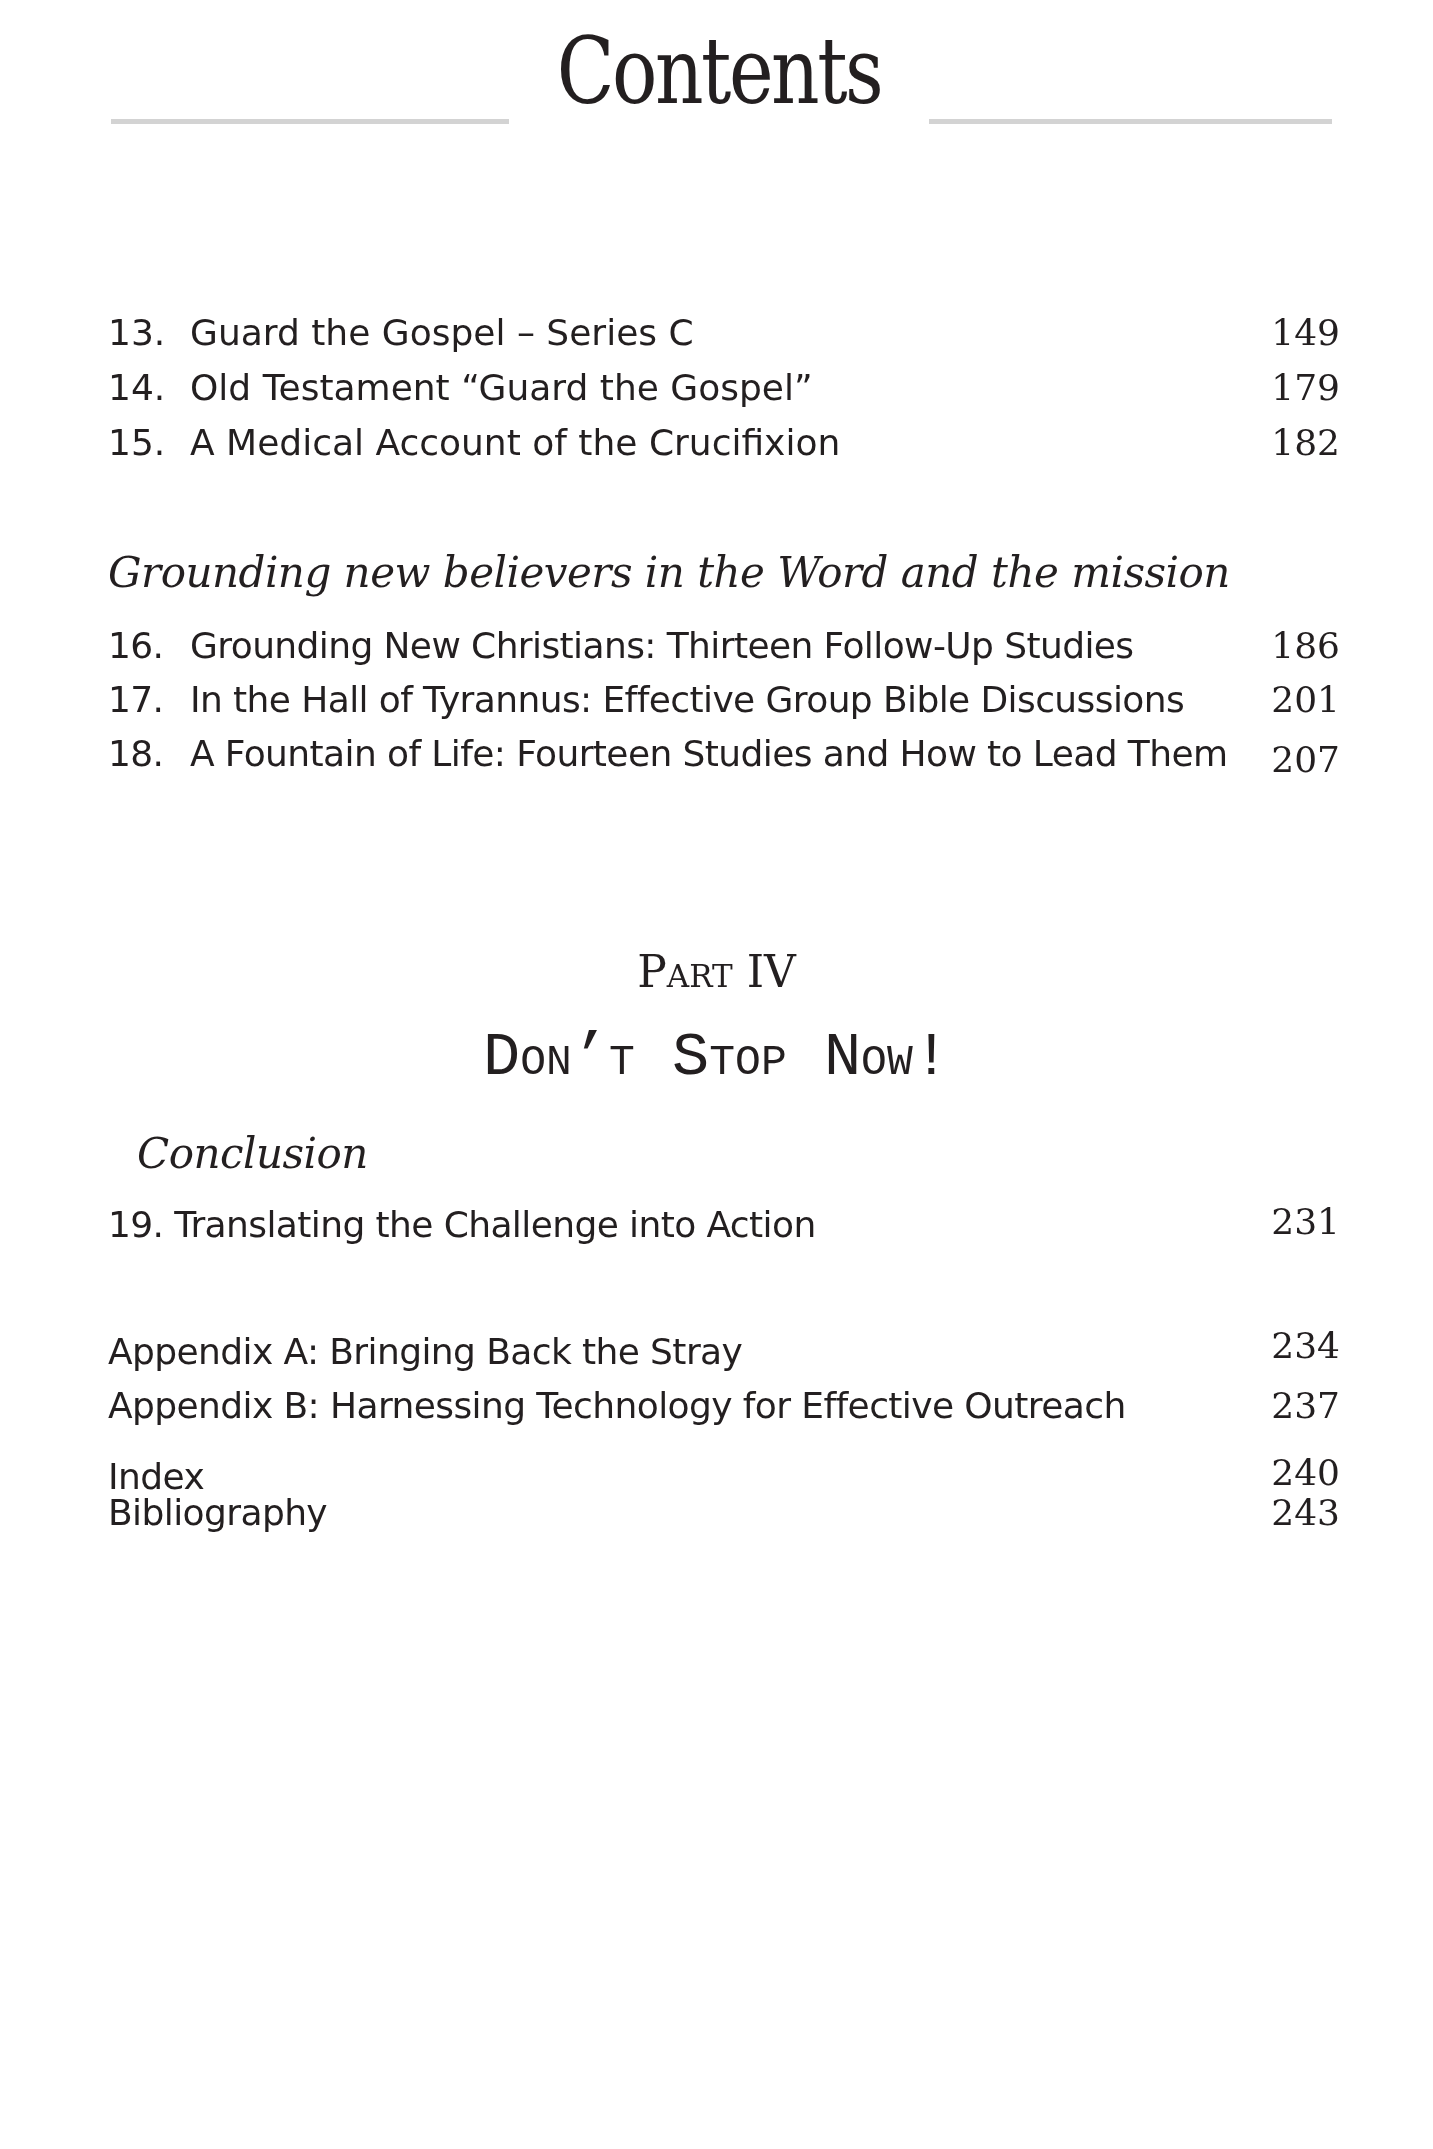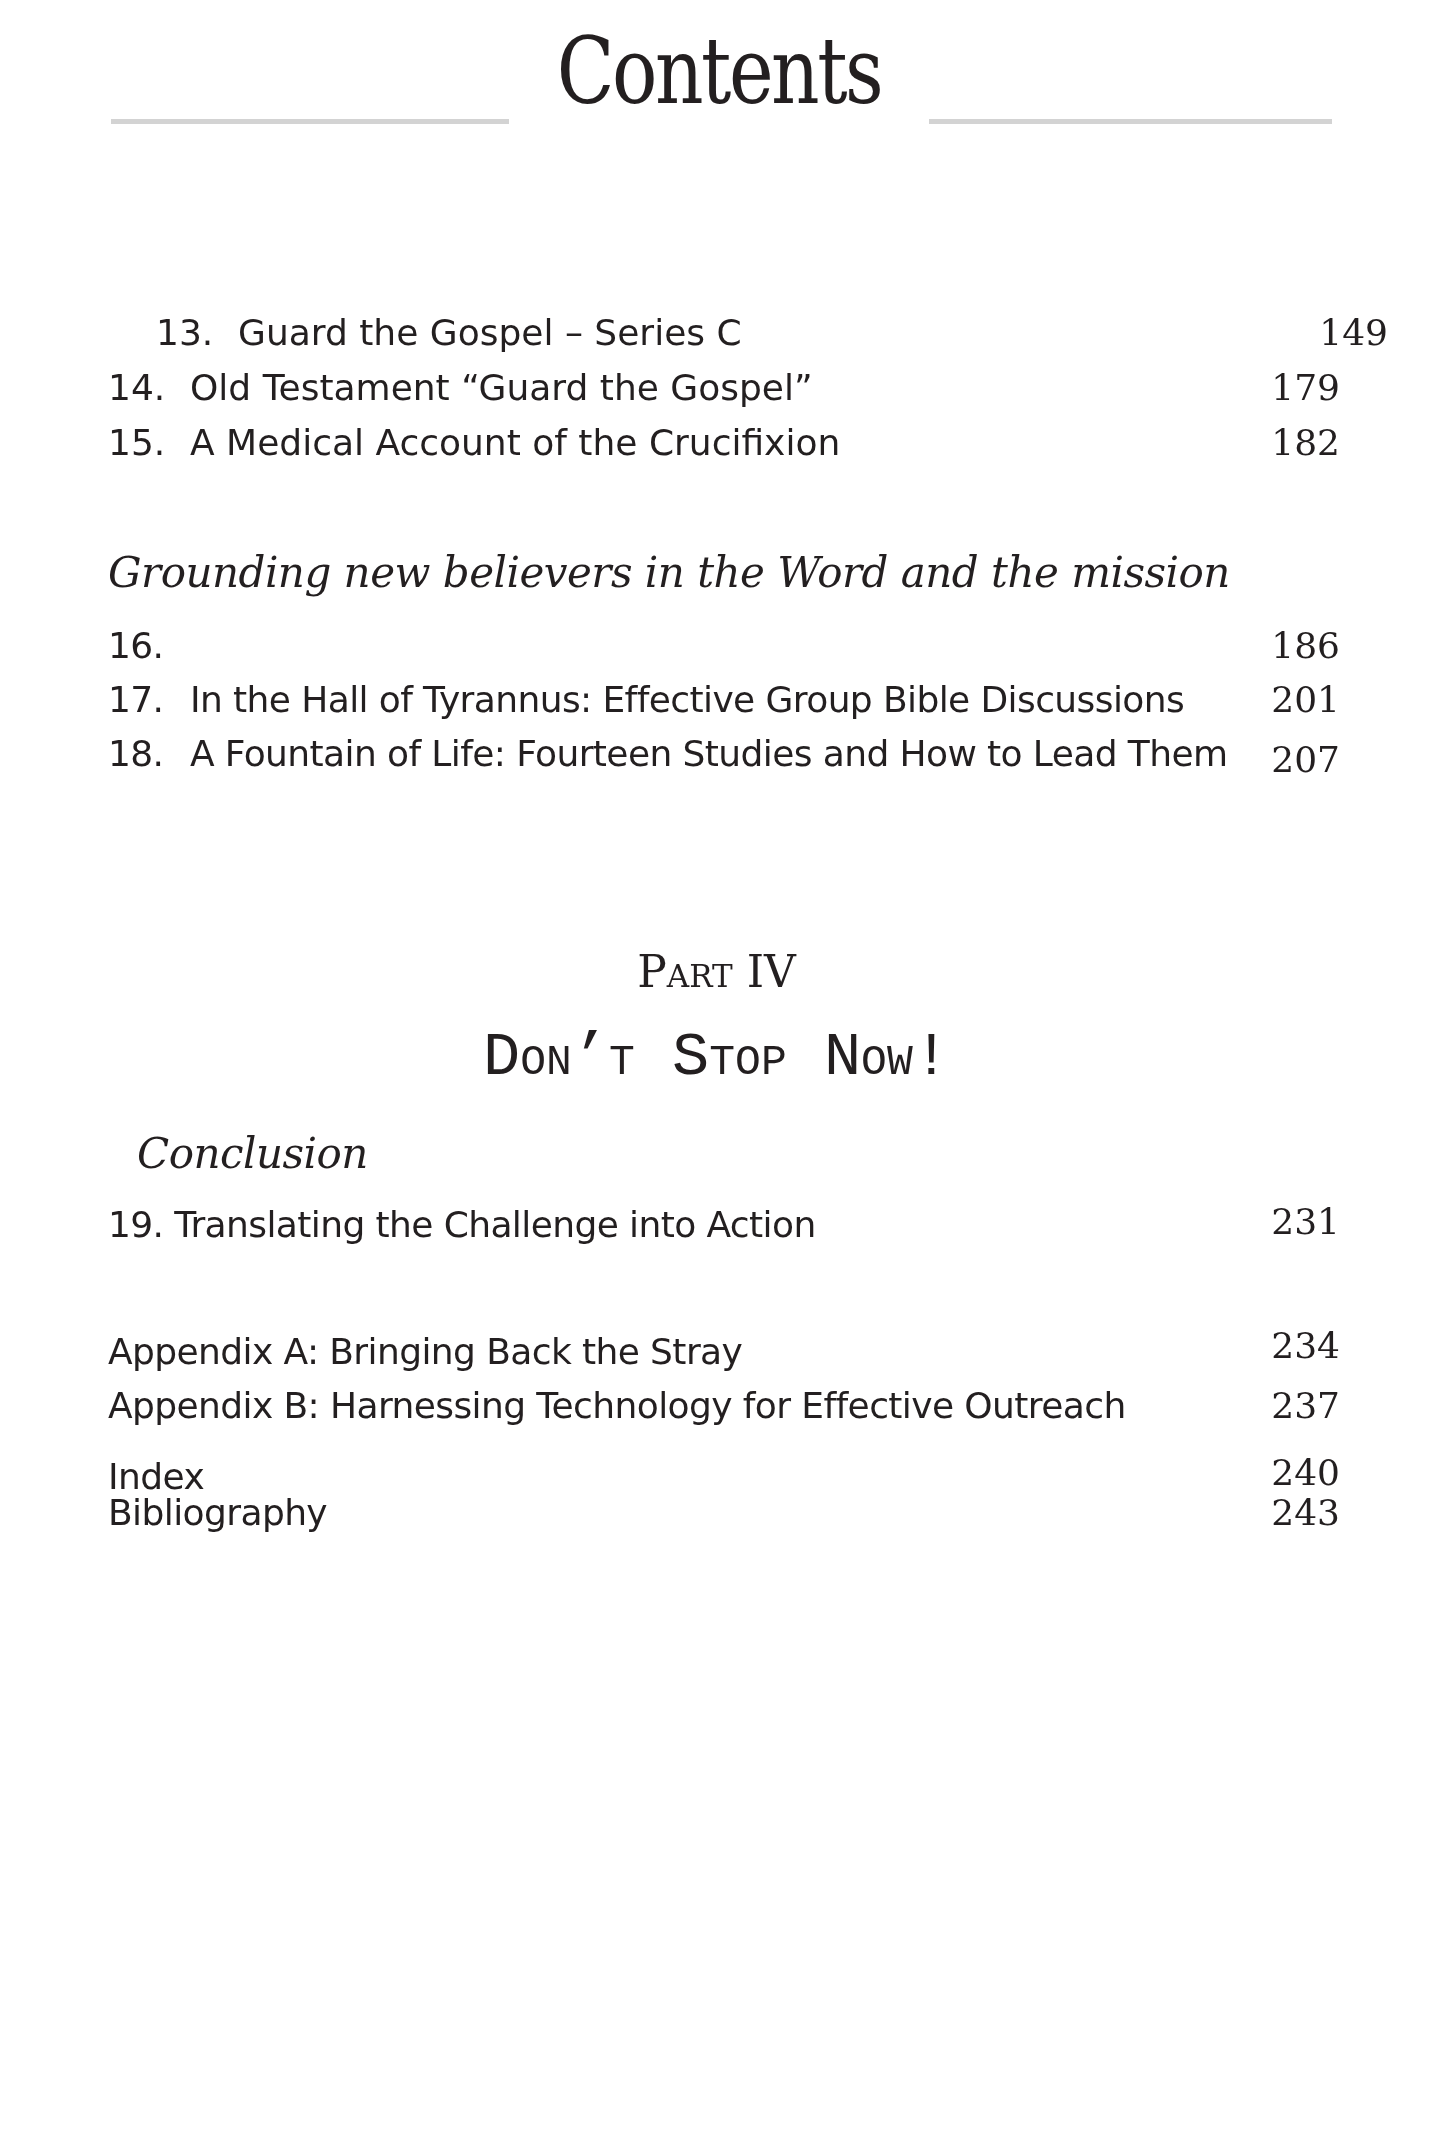--- a/index.html
+++ b/index.html
@@ -106,40 +106,41 @@
 <body>
 
 <div class="page">
 
   <div class="title-row">
     <div class="title-rule left"></div>
     <div class="title">Contents</div>
     <div class="title-rule right"></div>
   </div>
 
-  <div class="entry" style="top:308px;margin-left:48px;">
+  <div class="entry" style="top:308px;">
     <span class="num">13.</span>
     <span class="label">Guard the Gospel – Series C</span>
     <span class="page-num">149</span>
   </div>
   <div class="entry" style="top:363px;">
     <span class="num">14.</span>
     <span class="label">Old Testament “Guard the Gospel”</span>
     <span class="page-num">179</span>
   </div>
   <div class="entry" style="top:418px;">
     <span class="num">15.</span>
     <span class="label">A Medical Account of the Crucifixion</span>
     <span class="page-num">182</span>
   </div>
 
   <div class="section-heading" style="top:545px;text-align:center;">Grounding new believers in the Word and the mission</div>
 
   <div class="entry cond" style="top:621px;">
     <span class="num">16.</span>
+    <span class="label">Grounding New Christians: Thirteen Follow-Up Studies</span>
     <span class="page-num">186</span>
   </div>
   <div class="entry cond" style="top:675px;">
     <span class="num">17.</span>
     <span class="label">In the Hall of Tyrannus: Effective Group Bible Discussions</span>
     <span class="page-num">201</span>
   </div>
   <div class="entry cond" style="top:729px;">
     <span class="num">18.</span>
     <span class="label">A Fountain of Life: Fourteen Studies and How to Lead Them</span>

